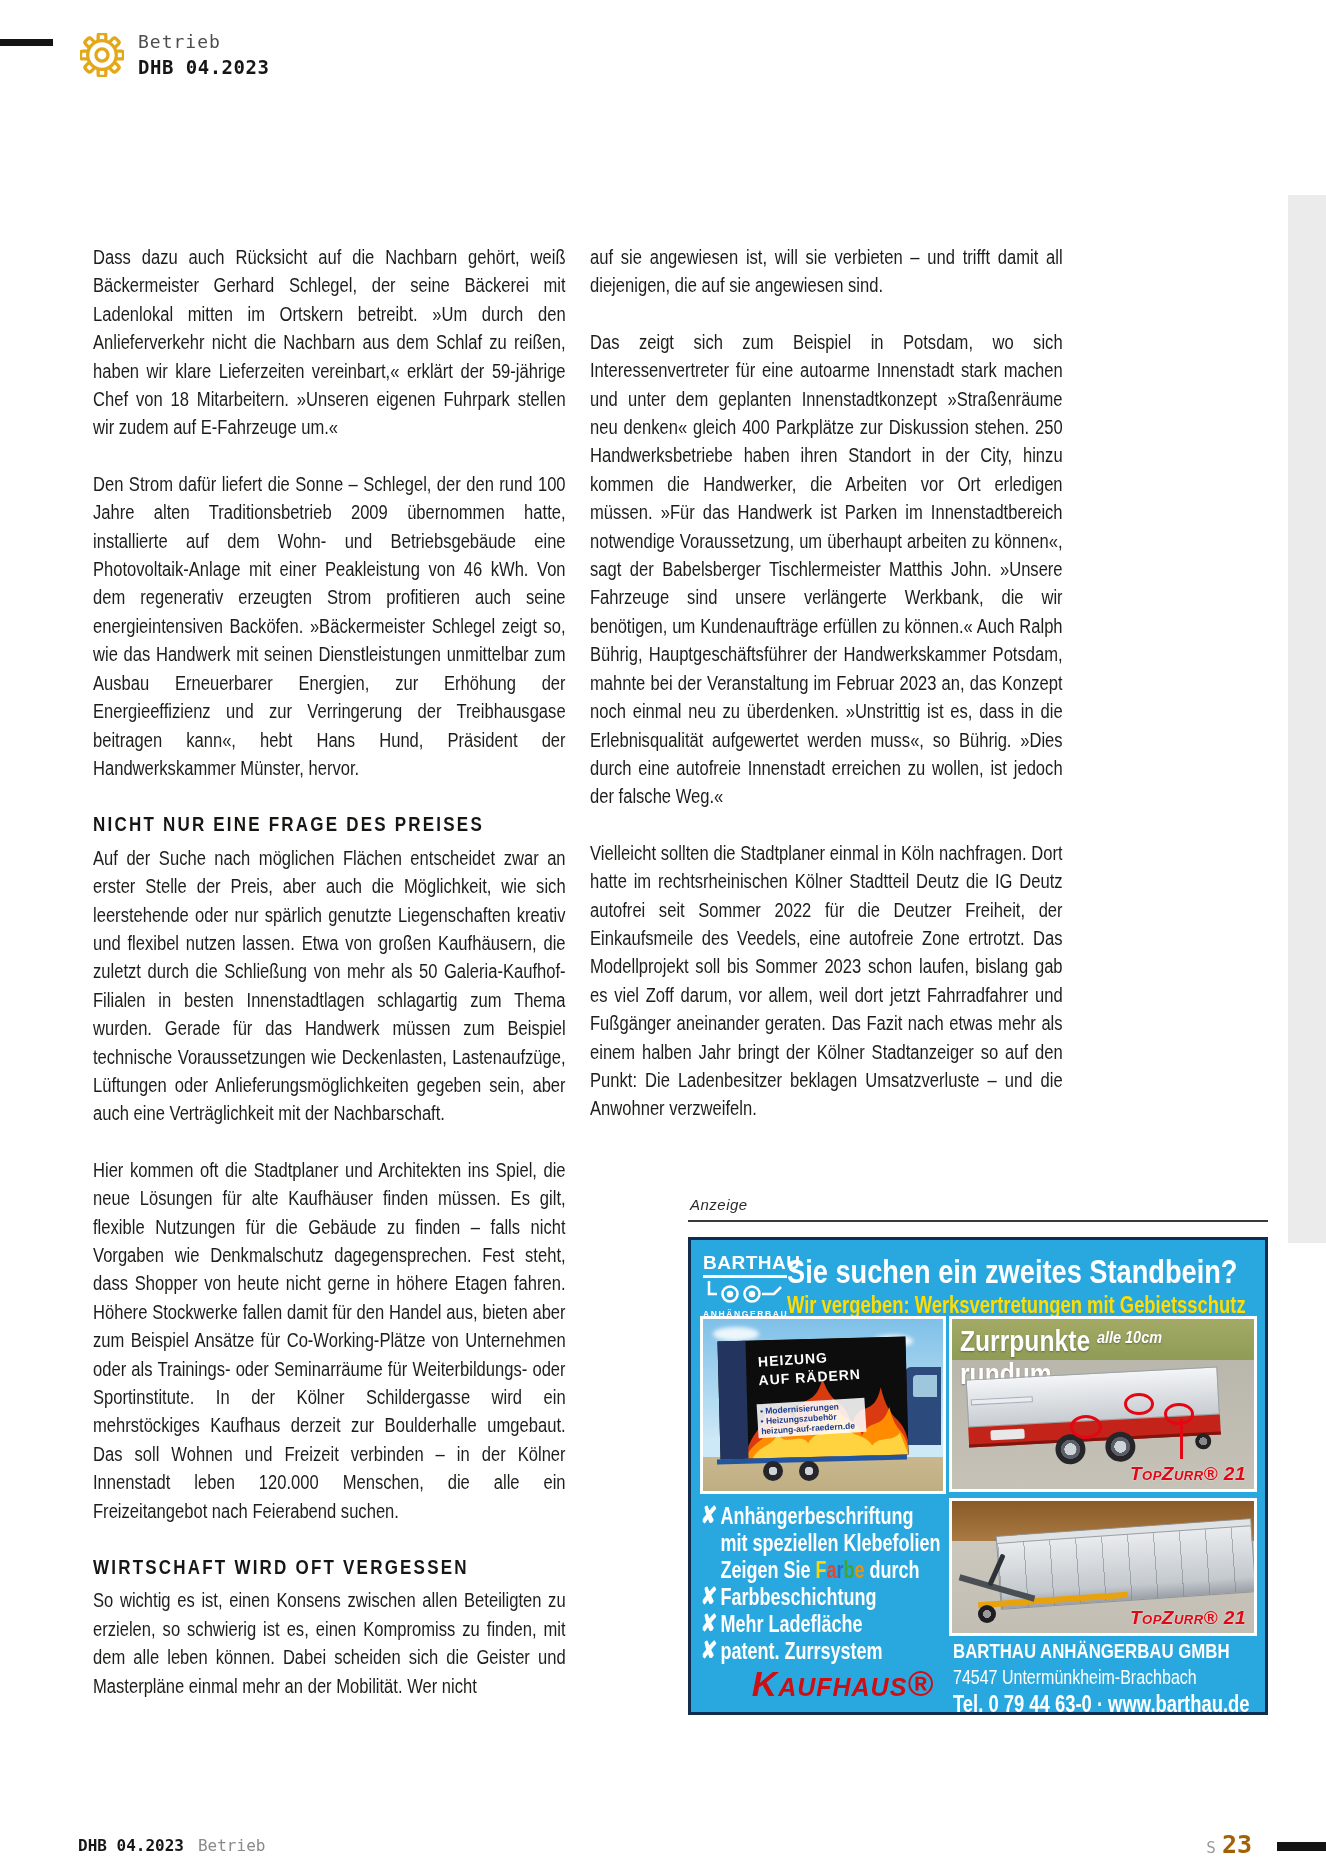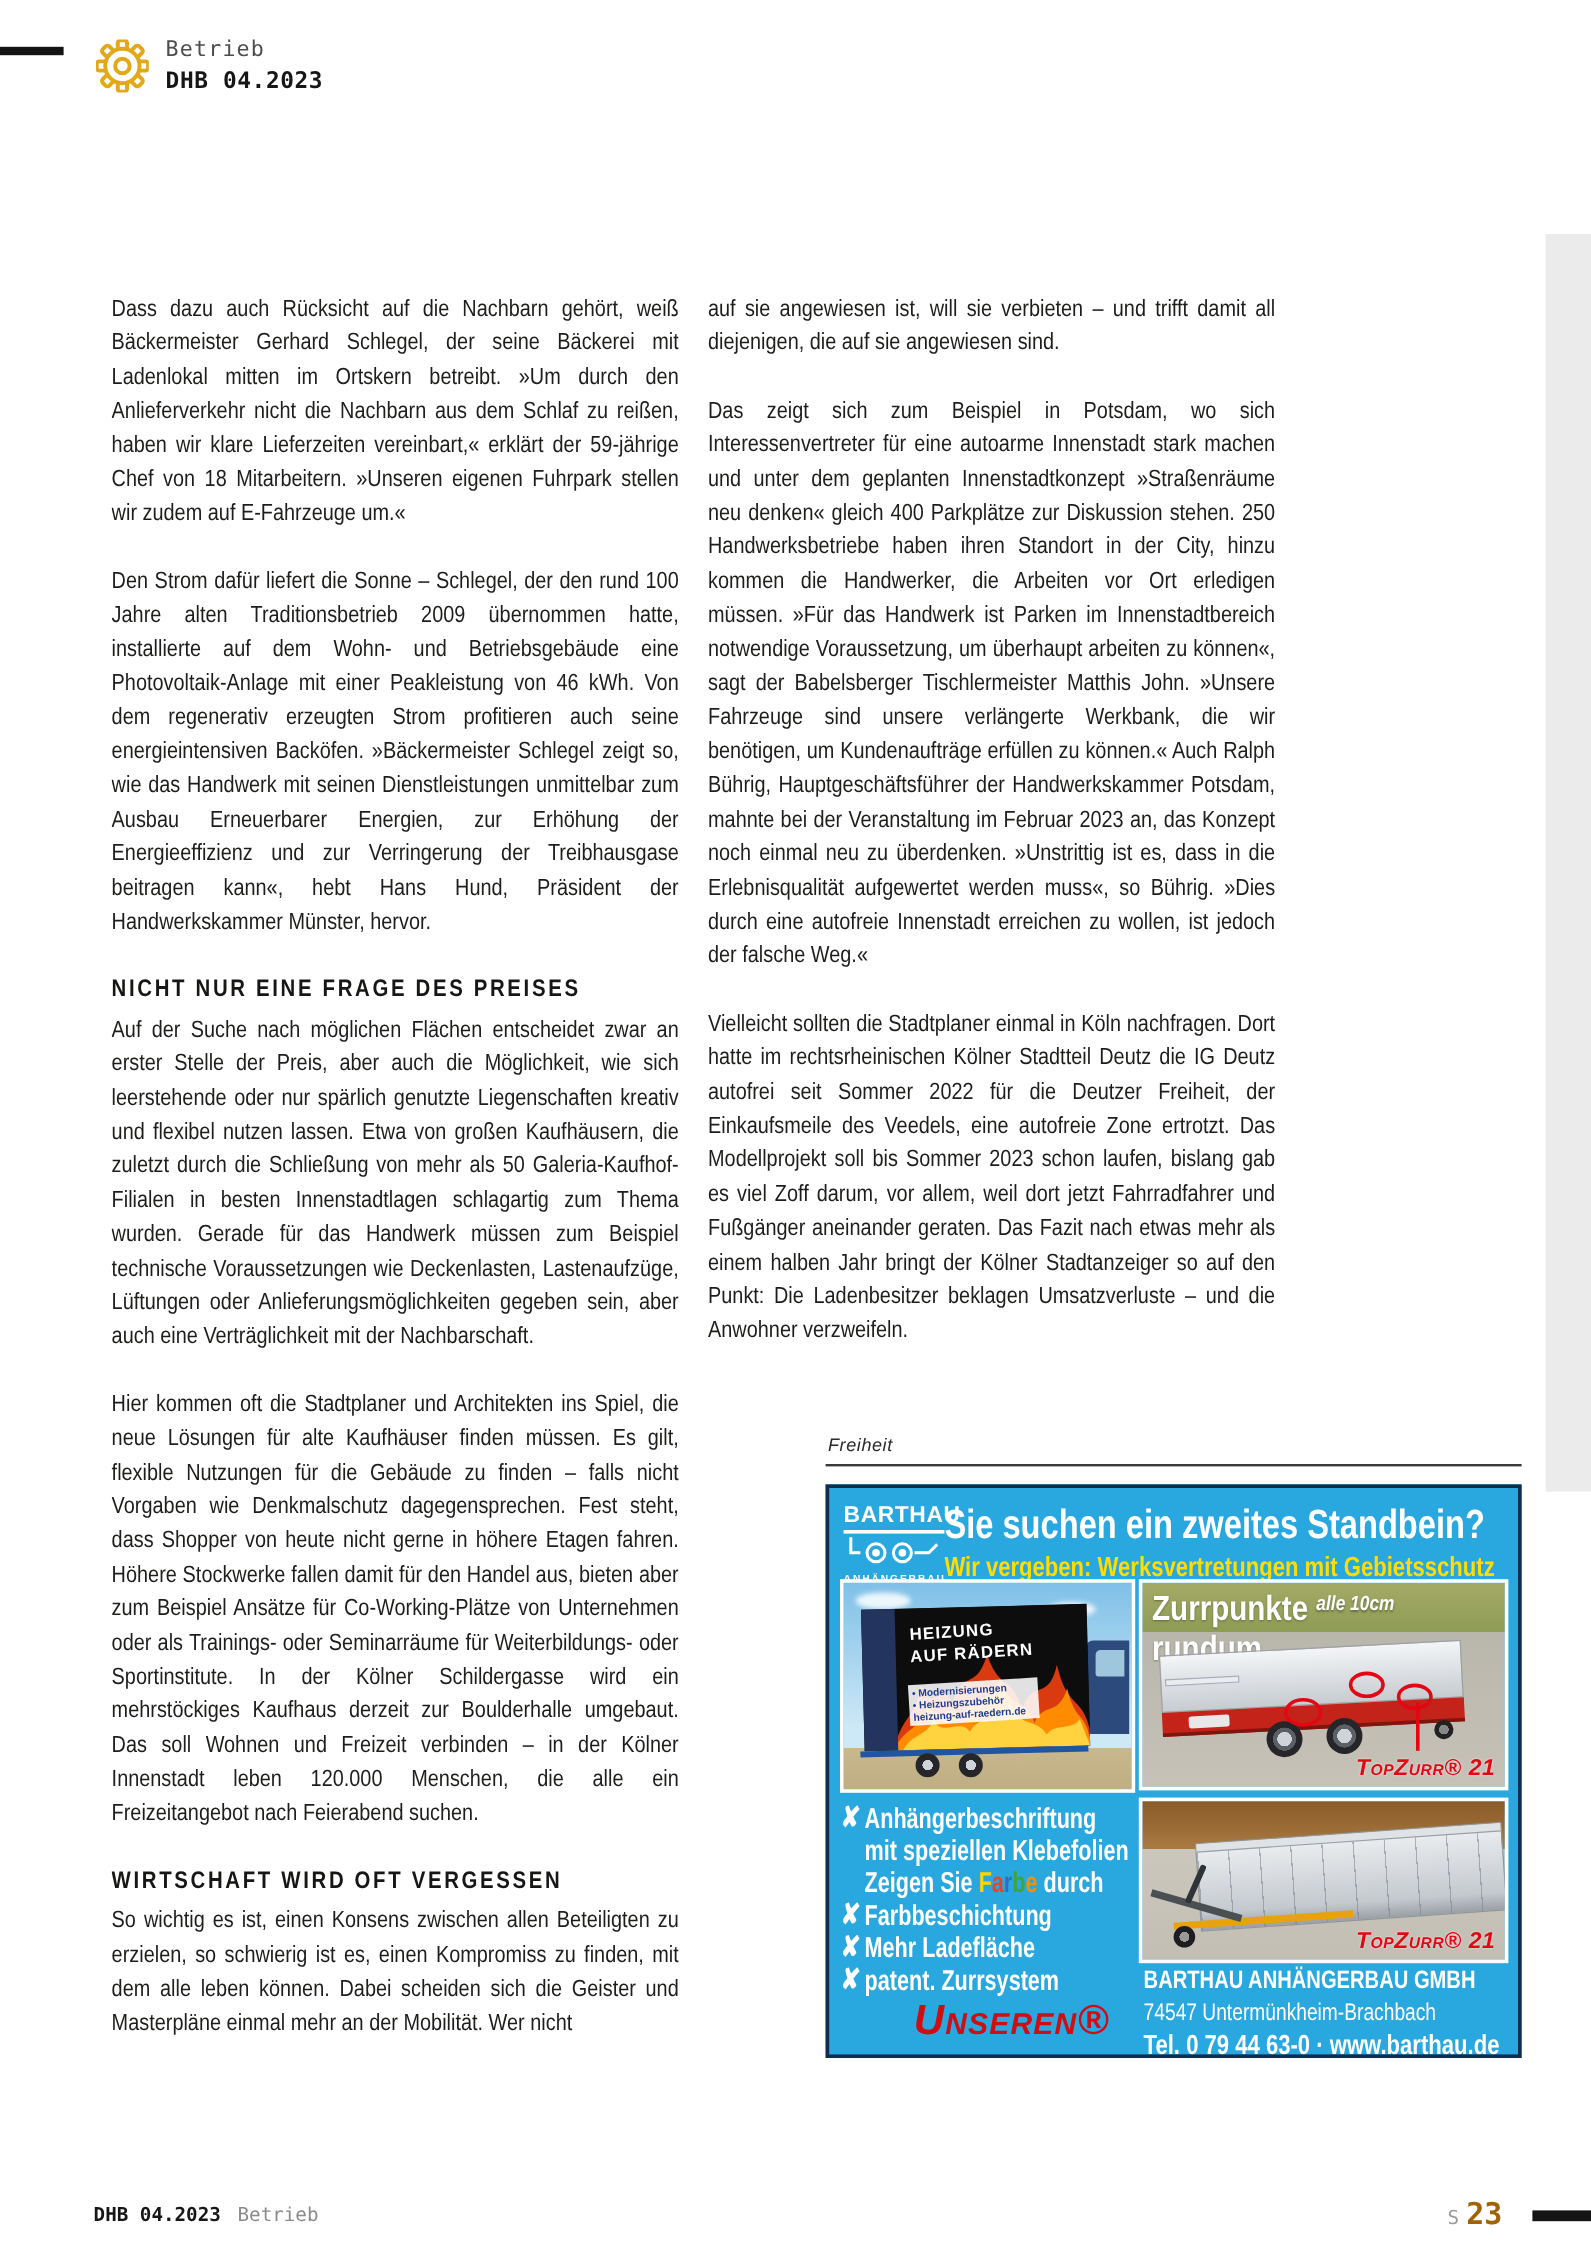--- a/index.html
+++ b/index.html
@@ -153,21 +153,21 @@
   </div>
 
   <div class="col col-right">
     <p>auf sie angewiesen ist, will sie verbieten – und trifft damit all diejenigen, die auf sie angewiesen sind.</p>
     <p>Das zeigt sich zum Beispiel in Potsdam, wo sich Interessenvertreter für eine autoarme Innenstadt stark machen und unter dem geplanten Innenstadtkonzept »Straßenräume neu denken« gleich 400 Parkplätze zur Diskussion stehen. 250 Handwerksbetriebe haben ihren Standort in der City, hinzu kommen die Handwerker, die Arbeiten vor Ort erledigen müssen. »Für das Handwerk ist Parken im Innenstadtbereich notwendige Voraussetzung, um überhaupt arbeiten zu können«, sagt der Babelsberger Tischlermeister Matthis John. »Unsere Fahrzeuge sind unsere verlängerte Werkbank, die wir benötigen, um Kundenaufträge erfüllen zu können.« Auch Ralph Bührig, Hauptgeschäftsführer der Handwerkskammer Potsdam, mahnte bei der Veranstaltung im Februar 2023 an, das Konzept noch einmal neu zu überdenken. »Unstrittig ist es, dass in die Erlebnisqualität aufgewertet werden muss«, so Bührig. »Dies durch eine autofreie Innenstadt erreichen zu wollen, ist jedoch der falsche Weg.«</p>
     <p>Vielleicht sollten die Stadtplaner einmal in Köln nachfragen. Dort hatte im rechtsrheinischen Kölner Stadtteil Deutz die IG Deutz autofrei seit Sommer 2022 für die Deutzer Freiheit, der Einkaufsmeile des Veedels, eine autofreie Zone ertrotzt. Das Modellprojekt soll bis Sommer 2023 schon laufen, bislang gab es viel Zoff darum, vor allem, weil dort jetzt Fahrradfahrer und Fußgänger aneinander geraten. Das Fazit nach etwas mehr als einem halben Jahr bringt der Kölner Stadtanzeiger so auf den Punkt: Die Ladenbesitzer beklagen Umsatzverluste – und die Anwohner verzweifeln.</p>
   </div>
 
   <div class="margin-strip"></div>
 
-  <div class="ad-label">Freiheit</div>
+  <div class="ad-label">Anzeige</div>
   <div class="ad-rule"></div>
 
   <div class="ad">
 
     <div class="ad-logo">
       <div class="ad-logo-name">BARTHAU</div>
       <svg width="78" height="26" viewBox="0 0 78 26">
         <g stroke="#ffffff" stroke-width="2.5" fill="none">
           <path d="M3 3 v13 h8"></path>
           <circle cx="24" cy="16" r="7.5"></circle>
@@ -249,21 +249,21 @@
       <div class="row"><span class="xm">✘</span><span>Anhängerbeschriftung</span></div>
       <div class="row indent">mit speziellen Klebefolien</div>
       <div class="row indent">
         <span>Zeigen Sie </span><span style="color:#FFD500">F</span><span style="color:#E8432D">a</span><span style="color:#2E6FB8">r</span><span style="color:#3FA535">b</span><span style="color:#F39200">e</span><span> durch</span>
       </div>
       <div class="row"><span class="xm">✘</span><span>Farbbeschichtung</span></div>
       <div class="row"><span class="xm">✘</span><span>Mehr Ladefläche</span></div>
       <div class="row"><span class="xm">✘</span><span>patent. Zurrsystem</span></div>
     </div>
 
-    <div class="ad-topzurr">Unseren®</div>
+    <div class="ad-topzurr">Kaufhaus®</div>
 
     <div class="ad-company">
       <div class="ad-co-name">BARTHAU ANHÄNGERBAU GMBH</div>
       <div class="ad-co-addr">74547 Untermünkheim-Brachbach</div>
       <div class="ad-co-tel">Tel. 0 79 44 63-0 · www.barthau.de</div>
     </div>
   </div>
 
   <div class="ftr-left">
     <span class="ftr-issue">DHB 04.2023</span><span class="ftr-section">Betrieb</span>

